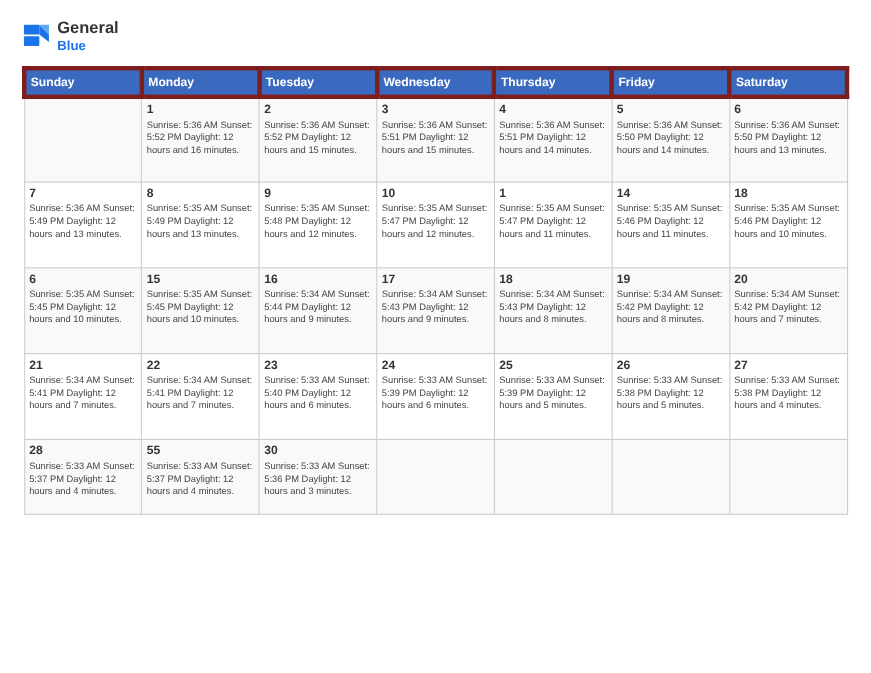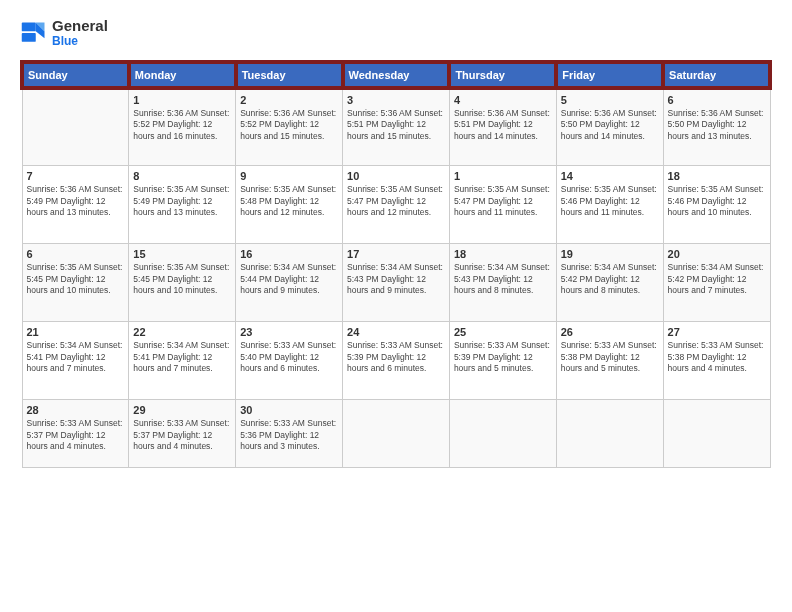--- a/index.html
+++ b/index.html
@@ -322,21 +322,21 @@
         </tr>
         <tr class="last-row">
           <td>
             <div class="day-number">28</div>
             <div class="day-info">Sunrise: 5:33 AM
 Sunset: 5:37 PM
 Daylight: 12 hours
 and 4 minutes.</div>
           </td>
           <td>
-            <div class="day-number">29</div>
+            <div class="day-number">55</div>
             <div class="day-info">Sunrise: 5:33 AM
 Sunset: 5:37 PM
 Daylight: 12 hours
 and 4 minutes.</div>
           </td>
           <td>
             <div class="day-number">30</div>
             <div class="day-info">Sunrise: 5:33 AM
 Sunset: 5:36 PM
 Daylight: 12 hours

